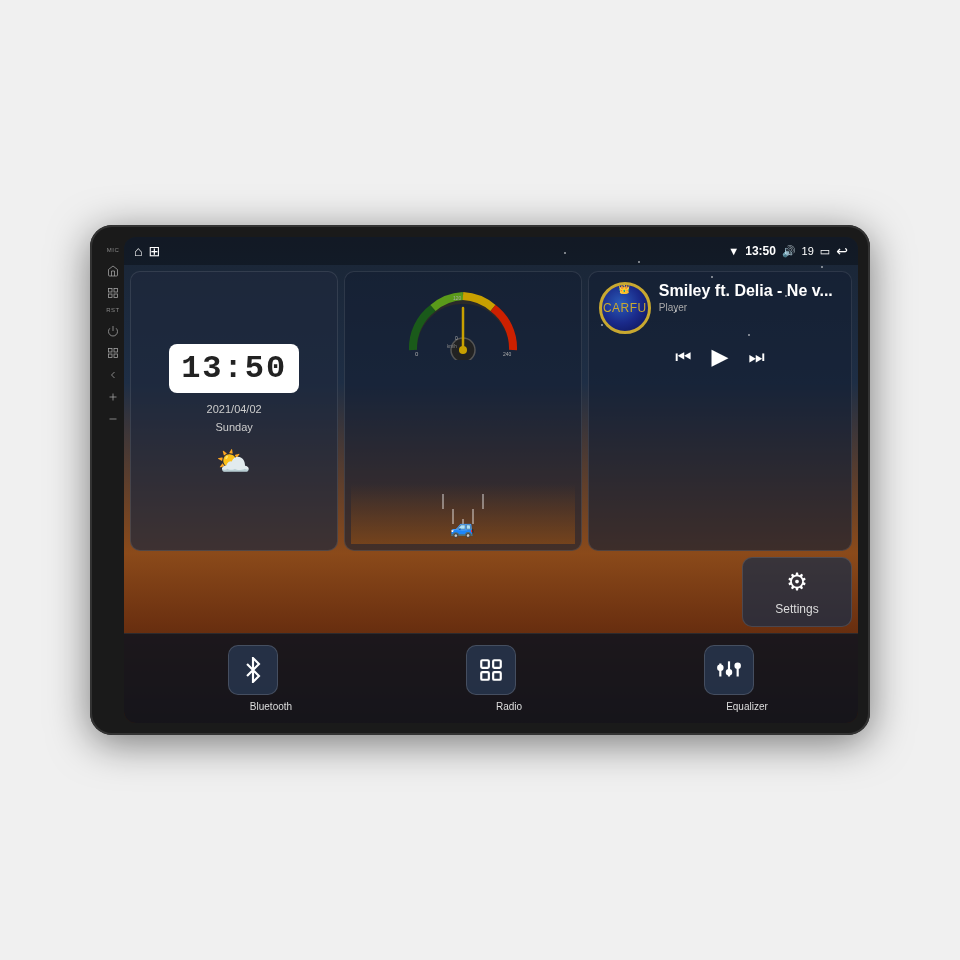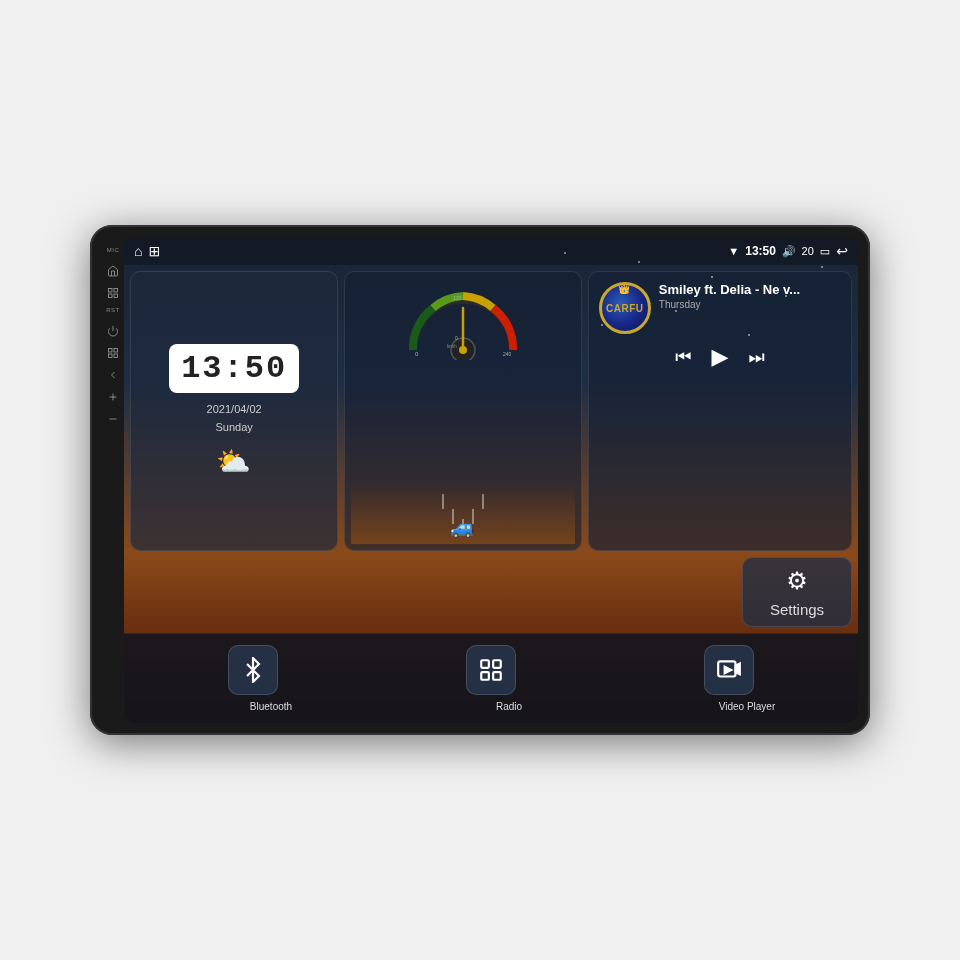--- a/index.html
+++ b/index.html
@@ -264,33 +264,33 @@
       display: flex;
       align-items: center;
       justify-content: center;
       flex-shrink: 0;
       border: 3px solid #c8a830;
       position: relative;
       overflow: hidden;
     }
 
     .album-art-label {
-      font-size: 10px;
-      font-weight: bold;
+      font-size: 12px;
+      font-weight: normal;
       color: #c8a830;
       letter-spacing: 0.5px;
       text-align: right;
     }
 
     .music-info {
       flex: 1;
     }
 
     .music-title {
-      font-size: 13px;
+      font-size: 16px;
       color: #fff;
       font-weight: bold;
       margin-bottom: 2px;
     }
 
     .music-artist {
       font-size: 10px;
       color: #aaa;
     }
 
@@ -336,21 +336,21 @@
       cursor: pointer;
       border: 1px solid rgba(255,255,255,0.12);
     }
 
     .action-btn-icon {
       font-size: 24px;
       color: #fff;
     }
 
     .action-btn-label {
-      font-size: 15px;
+      font-size: 12px;
       color: #ddd;
     }
 
     
     .bottom-bar {
       height: 90px;
       background: rgba(15, 20, 30, 0.85);
       display: flex;
       align-items: center;
       justify-content: space-around;
@@ -465,21 +465,21 @@
 
       <div class="status-bar">
         <div class="status-left">
           <span class="nav-btn">⌂</span>
           <span class="nav-btn">⊞</span>
         </div>
         <div class="status-right">
           <span class="status-icon">▼</span>
           <span class="status-time">13:50</span>
           <span class="status-icon">🔊</span>
-          <span class="status-icon">20</span>
+          <span class="status-icon">19</span>
           <span class="status-icon">▭</span>
           <span class="nav-btn">↩</span>
         </div>
       </div>
 
       <div class="main-content">
 
         <div class="top-row">
 
           <div class="clock-widget">
@@ -528,21 +528,21 @@
 
           <div class="music-widget">
             <div class="music-top">
               <div class="album-art">
                 <span class="album-art-label">CARFU</span>
 
                 <div style="position:absolute;top:-2px;left:50%;transform:translateX(-50%);font-size:10px;">👑</div>
               </div>
               <div class="music-info">
                 <div class="music-title">Smiley ft. Delia - Ne v...</div>
-                <div class="music-artist">Thursday</div>
+                <div class="music-artist">Player</div>
               </div>
             </div>
             <div class="music-controls">
               <button class="ctrl-btn">⏮</button>
               <button class="ctrl-btn play-btn">▶</button>
               <button class="ctrl-btn">⏭</button>
             </div>
           </div>
         </div>
 
@@ -572,28 +572,31 @@
             <svg width="26" height="26" viewBox="0 0 24 24" fill="none" stroke="white" stroke-width="2">
               <rect x="3" y="3" width="7" height="7" rx="1"></rect>
               <rect x="14" y="3" width="7" height="7" rx="1"></rect>
               <rect x="3" y="14" width="7" height="7" rx="1"></rect>
               <rect x="14" y="14" width="7" height="7" rx="1"></rect>
             </svg>
           </div>
           <span class="bottom-item-label">Radio</span>
         </div>
 
+
         <div class="bottom-item">
           <div class="bottom-item-icon">
             <svg width="26" height="26" viewBox="0 0 24 24" fill="none" stroke="white" stroke-width="2">
-              <rect x="2" y="4" width="16" height="14" rx="2"></rect>
-              <polygon points="18,8 22,6 22,16 18,14" fill="white"></polygon>
-              <polygon points="8,9 14,12 8,15" fill="white"></polygon>
+              <line x1="4" y1="6" x2="4" y2="18"></line>
+              <circle cx="4" cy="10" r="2" fill="white"></circle>
+              <line x1="12" y1="4" x2="12" y2="18"></line>
+              <circle cx="12" cy="14" r="2" fill="white"></circle>
+              <line x1="20" y1="6" x2="20" y2="18"></line>
+              <circle cx="20" cy="8" r="2" fill="white"></circle>
             </svg>
           </div>
-          <span class="bottom-item-label">Video Player</span>
+          <span class="bottom-item-label">Equalizer</span>
         </div>
-
 
       </div>
     </div>
   </div>
 </div>
 
 </body></html>

